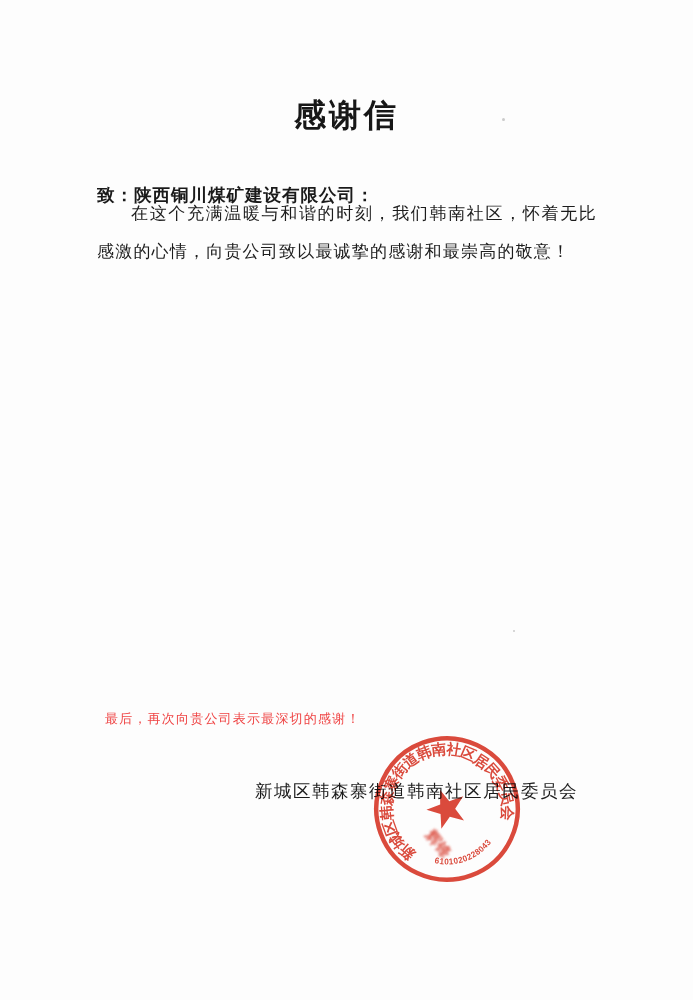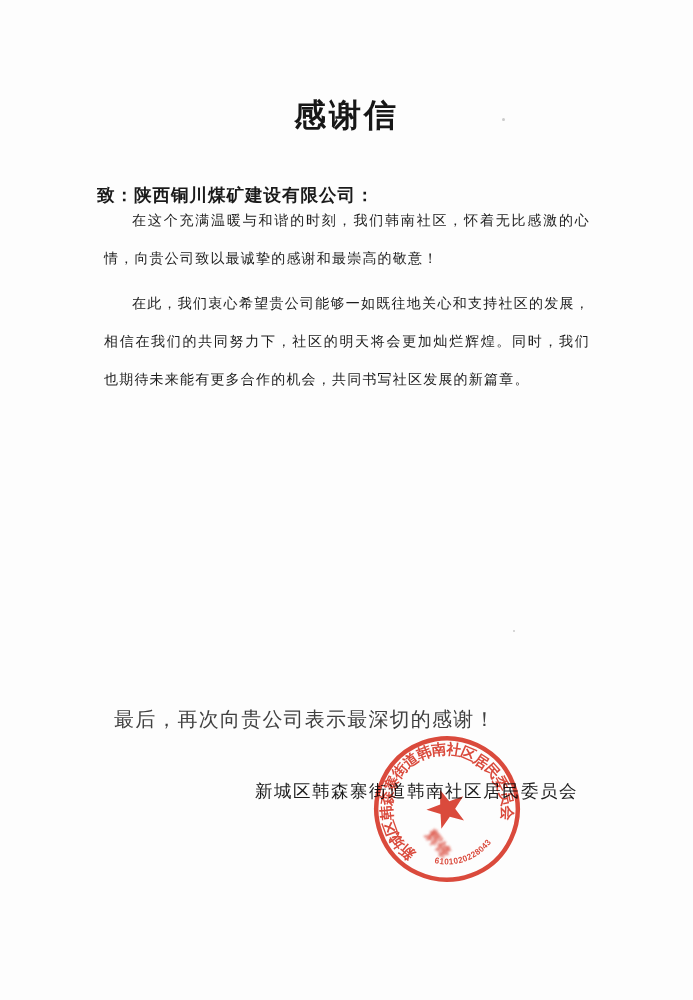--- a/index.html
+++ b/index.html
@@ -26,31 +26,31 @@
     position:absolute;top:147px;left:97px;right:96px;
     font-family:"Liberation Sans","DejaVu Sans",sans-serif;
     font-size:17.5px;font-weight:600;letter-spacing:1px;
     color:#1a1a1a;
     margin-top:36px;
   }
   .body-text{
     position:absolute;top:195px;left:97px;right:96px;
   }
   .body-text p{
-    margin:7px;
-    font-size:14px;line-height:38px;letter-spacing:1.2px;
+    margin:0;
+    font-size:17px;line-height:38px;letter-spacing:1.2px;
     text-indent:2em;
     text-align:justify;text-justify:inter-character;
     word-break:break-all;
     color:#1c1c1c;
   }
   .closing{
-    position:absolute;top:700px;left:114px;right:96px;
-    font-size:20px;line-height:38px;letter-spacing:1.2px;
-    color:#404040;
+    position:absolute;top:700px;left:105px;right:96px;
+    font-size:13px;line-height:38px;letter-spacing:1.2px;
+    color:#ef4444;
   }
   .sign-block{
     position:absolute;top:780px;right:115px;
     text-align:center;
   }
   .sign-line{
     font-size:17.5px;letter-spacing:1.5px;line-height:22px;
     color:#1c1c1c;white-space:nowrap;
   }
   .date-line{
@@ -91,21 +91,20 @@
 <body>
 
 <div class="page">
 
   <div class="title">感谢信</div>
 
   <div class="salutation">致：陕西铜川煤矿建设有限公司：</div>
 
   <div class="body-text">
     <p>在这个充满温暖与和谐的时刻，我们韩南社区，怀着无比感激的心情，向贵公司致以最诚挚的感谢和最崇高的敬意！</p>
-    <p>在此，我们衷心希望贵公司能够一如既往地关心和支持社区的发展，相信在我们的共同努力下，社区的明天将会更加灿烂辉煌。同时，我们也期待未来能有更多合作的机会，共同书写社区发展的新篇章。</p>
   </div>
 
   <div class="closing">最后，再次向贵公司表示最深切的感谢！</div>
 
   <div class="sign-block">
     <div class="sign-line">新城区韩森寨街道韩南社区居民委员会</div>
   </div>
 
   <div class="stamp">
     <svg viewBox="0 0 170 170" xmlns="http://www.w3.org/2000/svg">

